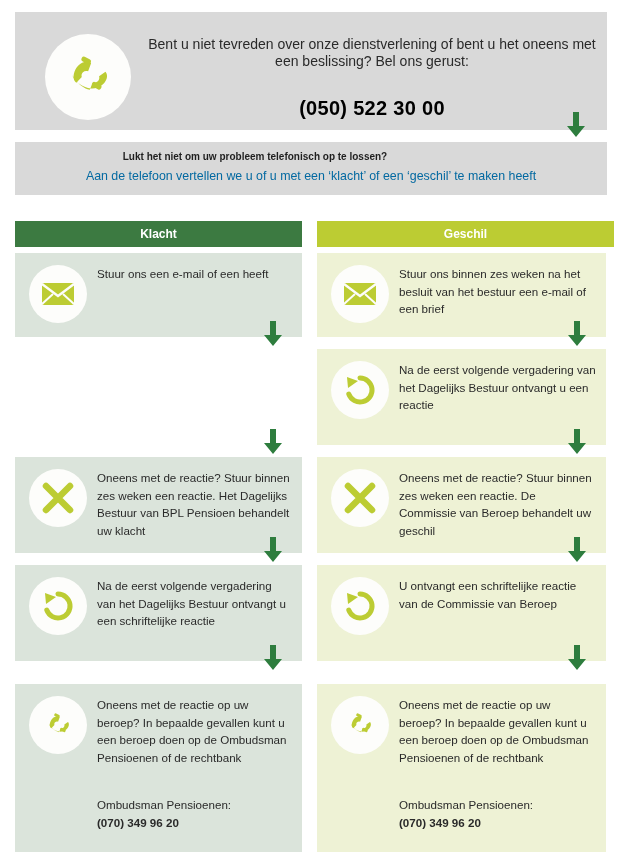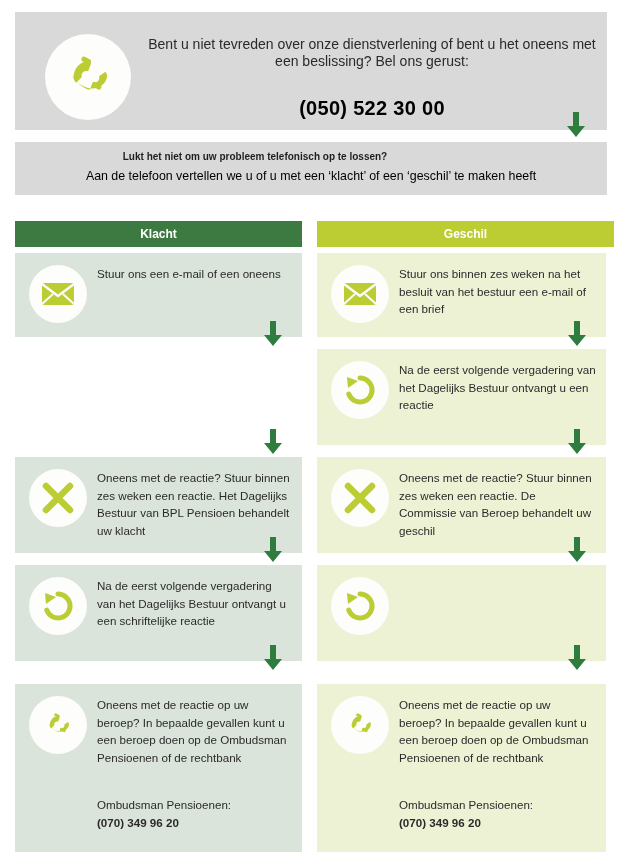--- a/index.html
+++ b/index.html
@@ -85,21 +85,21 @@
     font-weight: bold;
     color: #1f1f1f;
   }
   .banner-sub-line2 {
     position: absolute;
     left: 0;
     top: 27px;
     width: 592px;
     text-align: center;
     font-size: 12.4px;
-    color: #000000;
+    color: #0369a1;
   }
 
   
   .col-header {
     position: absolute;
     height: 26px;
     line-height: 26px;
     text-align: center;
     font-size: 12px;
     font-weight: bold;
@@ -190,21 +190,21 @@
   <div class="col-header right">Geschil</div>
 
   <div class="step left" style="top:253px; height:84px;">
     <div class="step-icon">
       <svg width="34" height="26" viewBox="0 0 34 26">
         <rect x="1" y="2" width="32" height="22" rx="2" fill="#bccc33"></rect>
         <path d="M1 3 L17 15 L33 3" fill="none" stroke="#fdfdfb" stroke-width="2.4"></path>
         <path d="M1 23 L12 13 M33 23 L22 13" fill="none" stroke="#fdfdfb" stroke-width="2"></path>
       </svg>
     </div>
-    <div class="step-body">Stuur ons een e-mail of een oneens</div>
+    <div class="step-body">Stuur ons een e-mail of een heeft</div>
   </div>
   <div class="arrow" style="left:263px; top:321px;">
     <svg width="20" height="26" viewBox="0 0 20 26">
         <polygon points="7,0 13,0 13,14 19,14 10,25 1,14 7,14" fill="#2e7d3e"></polygon>
       </svg>
   </div>
 
   <div class="arrow" style="left:263px; top:429px;">
     <svg width="20" height="26" viewBox="0 0 20 26">
         <polygon points="7,0 13,0 13,14 19,14 10,25 1,14 7,14" fill="#2e7d3e"></polygon>
@@ -307,20 +307,21 @@
       </svg>
   </div>
 
   <div class="step right" style="top:565px; height:96px;">
     <div class="step-icon">
       <svg width="34" height="34" viewBox="0 0 34 34">
         <path d="M17 5 a12 12 0 1 1 -11.2 16.2" fill="none" stroke="#bccc33" stroke-width="5" stroke-linecap="round"></path>
         <polygon points="4,4 15,8 5,15" fill="#bccc33"></polygon>
       </svg>
     </div>
+    <div class="step-body">U  ontvangt een schriftelijke reactie van de Commissie van Beroep</div>
   </div>
   <div class="arrow" style="left:567px; top:645px;">
     <svg width="20" height="26" viewBox="0 0 20 26">
         <polygon points="7,0 13,0 13,14 19,14 10,25 1,14 7,14" fill="#2e7d3e"></polygon>
       </svg>
   </div>
 
   <div class="step right" style="top:684px; height:168px;">
     <div class="step-icon">
       <svg width="32" height="32" viewBox="0 0 56 56">

